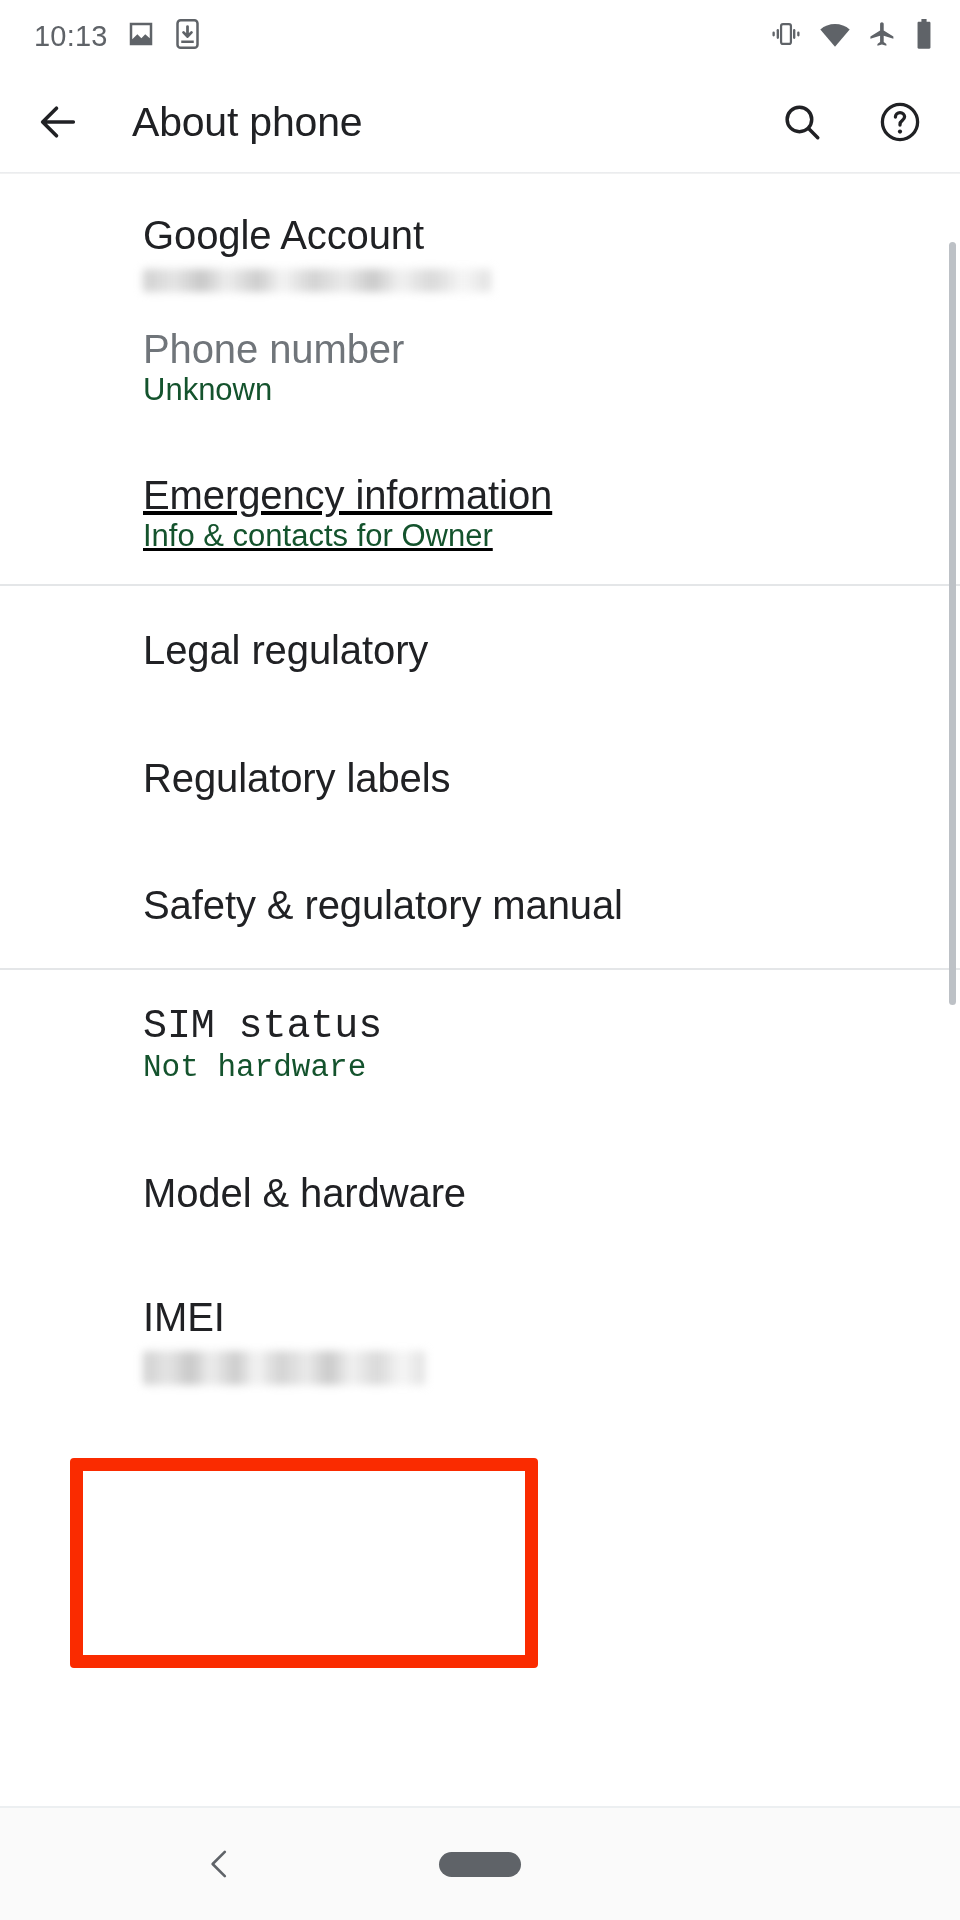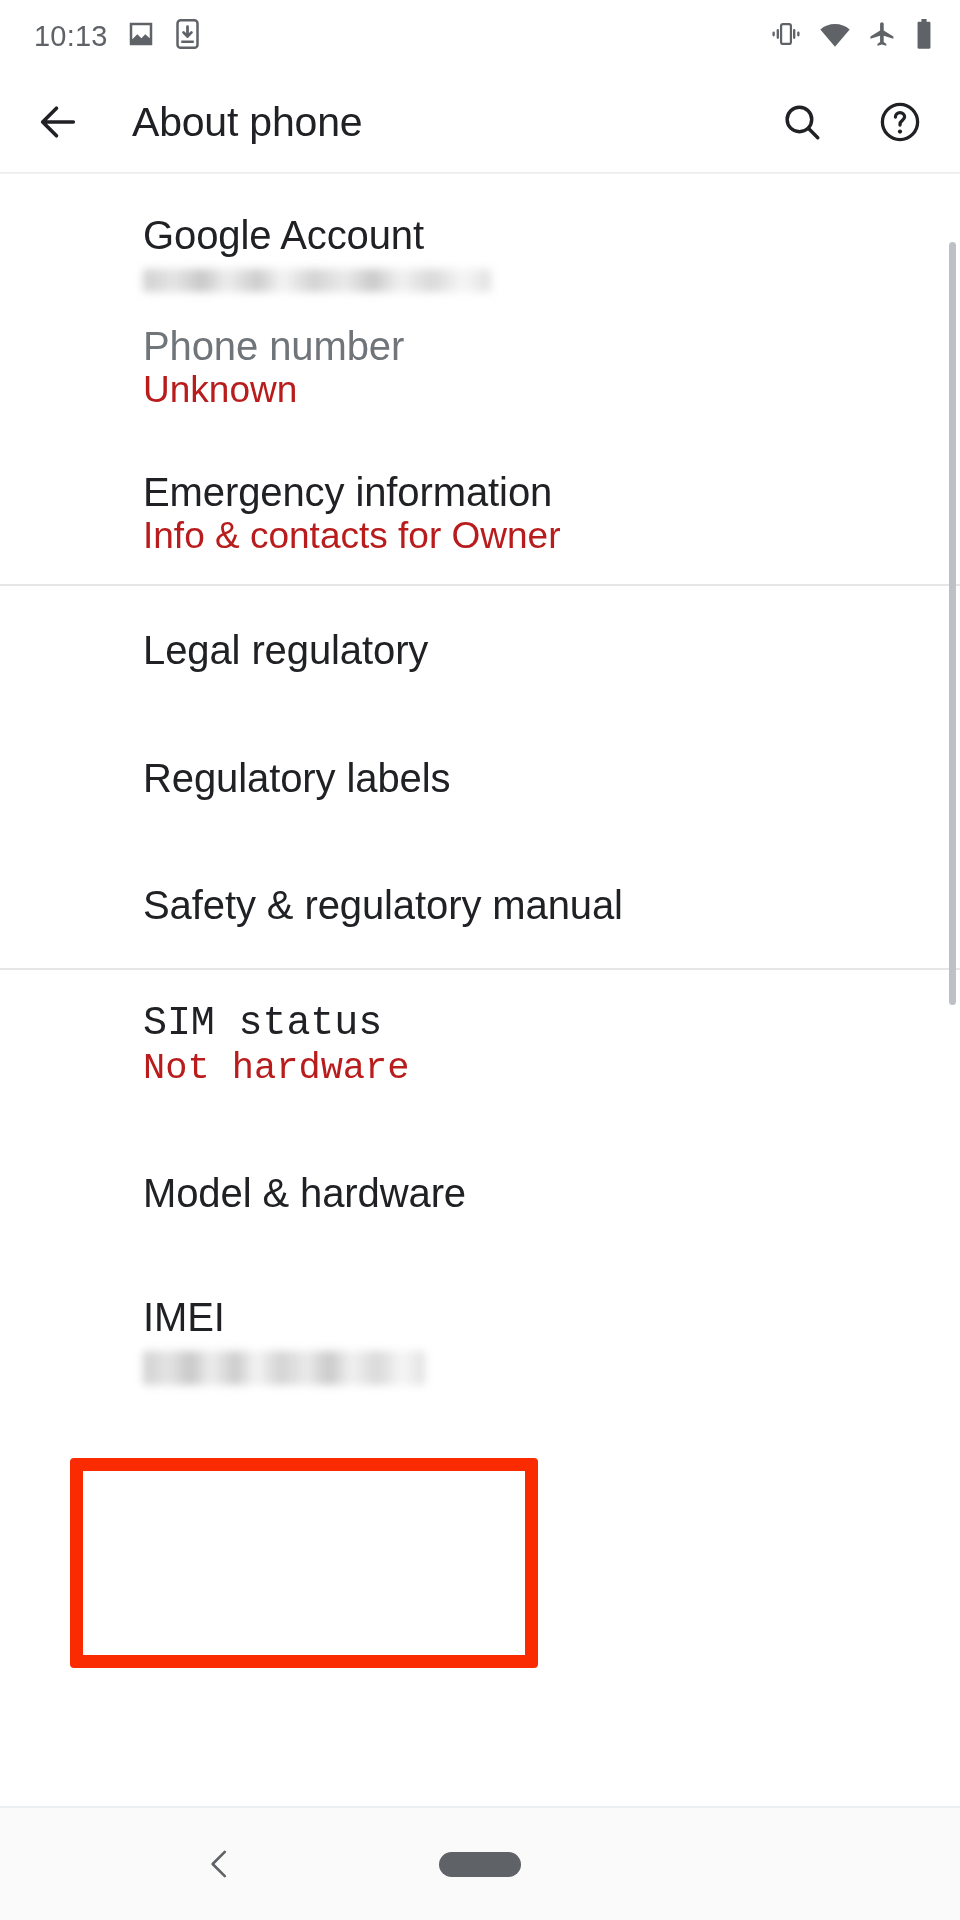--- a/index.html
+++ b/index.html
@@ -62,21 +62,21 @@
     padding:0 40px 0 143px;
     display:flex; flex-direction:column; justify-content:center;
     background:#ffffff;
   }
   .row-title{
     font-size:40px; color:#202124; font-weight:400;
     letter-spacing:-0.1px; line-height:1.15;
   }
   .row-title.muted{ color:#70757a; }
   .row-sub{
-    font-size:37px; color:#b91c1c; font-weight:400;
+    font-size:31px; color:#14532d; font-weight:400;
     margin-top:0; line-height:1.15;
   }
 
   
   .redact{
     margin-top:11px;
     height:34px;
     border-radius:3px;
     background:
       linear-gradient(90deg,
@@ -211,21 +211,21 @@
     <div class="row" style="height:118px;padding-top:38px;justify-content:flex-start;">
       <div class="row-title">Google Account</div>
       <div class="redact email"></div>
     </div>
 
     <div class="row" style="height:150px;">
       <div class="row-title muted">Phone number</div>
       <div class="row-sub">Unknown</div>
     </div>
 
-    <div class="row" style="height:142px;">
+    <div class="row" style="height:142px;text-decoration:underline;">
       <div class="row-title">Emergency information</div>
       <div class="row-sub">Info &amp; contacts for Owner</div>
     </div>
   </div>
 
   <div class="divider"></div>
 
   <div class="section">
     <div class="row" style="height:128px;">
       <div class="row-title">Legal regulatory</div>

